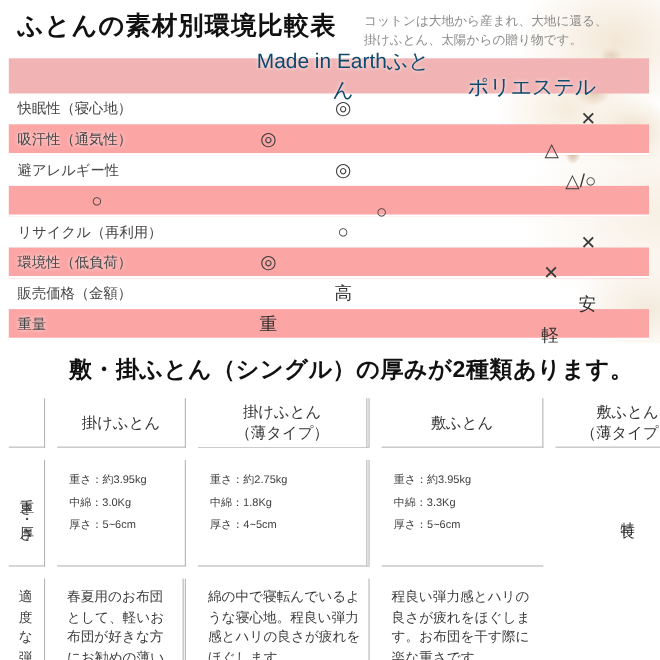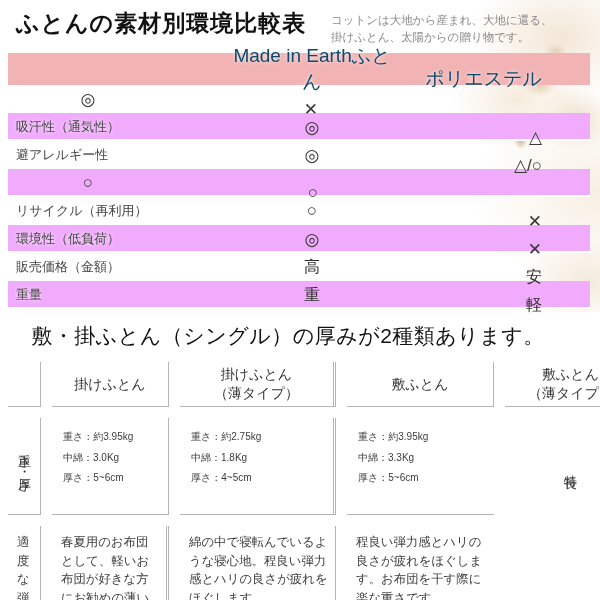--- a/index.html
+++ b/index.html
@@ -25,32 +25,32 @@
     font-size:23px;font-weight:700;color:#111;letter-spacing:1px;text-align:right;
   }
   .subtitle{
     position:absolute;left:331px;top:12px;width:262px;z-index:2;
     font-size:11.5px;line-height:1.5;color:#8a8a8a;
   }
   
   .t1{position:absolute;left:8px;top:53px;width:582px;z-index:1;}
   .t1-row{display:flex;align-items:center;height:28px;}
   .t1-head{height:32px;background:#f1b3b3;}
-  .t1-row.pink{background:#f0abfc;box-shadow:inset 0 -2px 0 #fff;}
+  .t1-row.pink{background:#fca5a5;box-shadow:inset 0 -2px 0 #fff;gap:34px;}
   .t1-label{flex:1;padding-left:8px;font-size:13px;color:#454545;text-shadow:0 0 4px rgba(255,255,255,.95);}
   .t1-c1{width:160px;text-align:center;}
   .t1-c2{width:150px;text-align:right;margin-top:20px;}
   .t1-sp{width:48px;}
   .t1-head .t1-c1,.t1-head .t1-c2{font-size:19px;color:#0c4a6e;text-shadow:0 0 4px rgba(255,255,255,.95);}
   .sym{font-size:17px;color:#3a3a3a;}
   .grade{font-size:16px;color:#2e2e2e;}
   
   .h2{
     position:absolute;left:0;top:322px;width:576px;margin:0;z-index:2;
-    text-align:center;font-size:21px;font-weight:400;color:#111;letter-spacing:.5px;
+    text-align:right;font-size:21px;font-weight:700;color:#111;letter-spacing:.5px;
   }
   .t2{
     position:absolute;left:8px;top:362px;z-index:1;
     display:grid;
     grid-template-columns:33px 117px 156px 147px 131px;
     grid-template-rows:45px 97px 92px;
     gap:11px;
   }
   .cell{box-sizing:border-box;}
   .vr{border-right:1px solid #b5b5b5;}
@@ -81,20 +81,21 @@
 
   <div class="t1">
     <div class="t1-row t1-head">
       <div class="t1-label"></div>
       <div class="t1-c1">Made in Earthふとん</div>
       <div class="t1-c2">ポリエステル</div>
       <div class="t1-sp"></div>
     </div>
 
     <div class="t1-row">
+      <div class="t1-label">快眠性（寝心地）</div>
       <div class="t1-c1 sym">◎</div>
       <div class="t1-c2 sym">✕</div>
       <div class="t1-sp"></div>
     </div>
     <div class="t1-row pink">
       <div class="t1-label">吸汗性（通気性）</div>
       <div class="t1-c1 sym">◎</div>
       <div class="t1-c2 sym">△</div>
       <div class="t1-sp"></div>
     </div>

